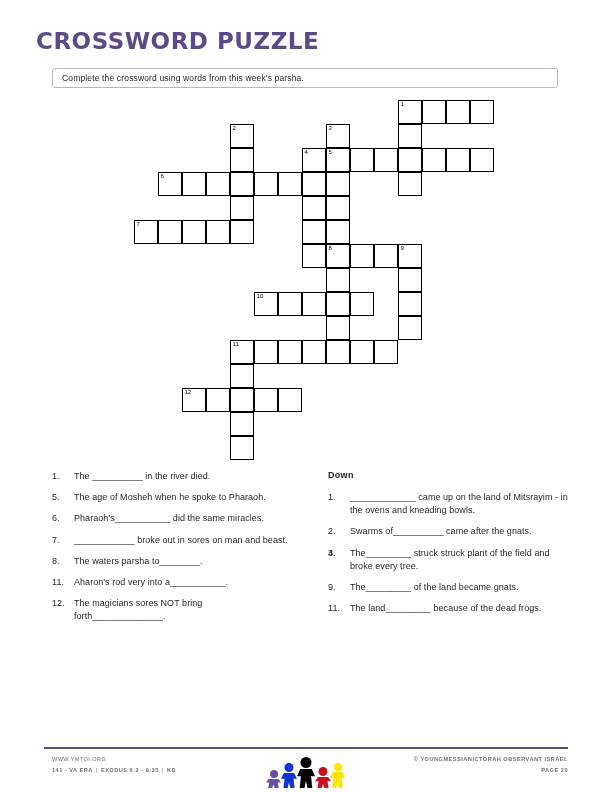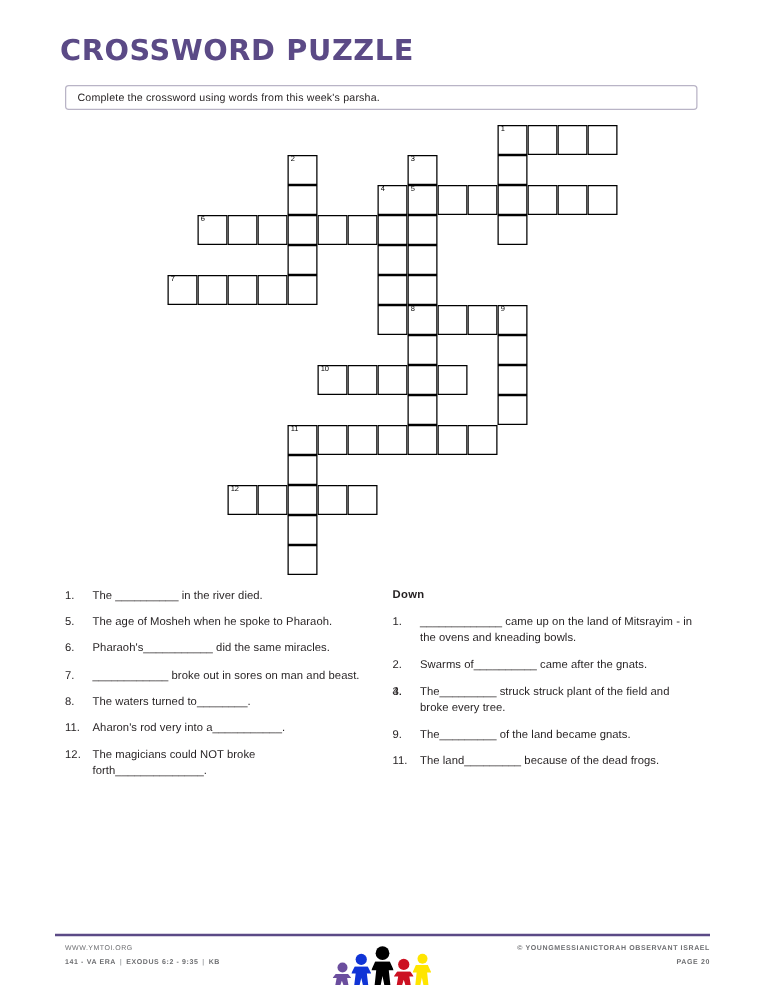--- a/index.html
+++ b/index.html
@@ -12,21 +12,21 @@
     height: 792px;
     position: relative;
     font-family: "Liberation Sans", sans-serif;
     color: #231f20;
     overflow: hidden;
   }
 
   
   #page-title {
     position: absolute;
-    left: 48px;
+    left: 36px;
     top: 28px;
     font-family: "DejaVu Sans", sans-serif;
     font-size: 23px;
     font-weight: bold;
     letter-spacing: 0.5px;
     color: #5b4a86;
     white-space: nowrap;
   }
 
   
@@ -76,21 +76,21 @@
     font-family: "Liberation Sans", sans-serif;
     color: #000000;
   }
 
   
   .clue-col {
     position: absolute;
     top: 470px;
   }
   #across-col { left: 52px; width: 240px; }
-  #down-col   { left: 314px; width: 244px; }
+  #down-col   { left: 328px; width: 244px; }
 
   .clue-heading {
     font-size: 9px;
     font-weight: bold;
     color: #231f20;
     margin: 0 0 11px 0;
     letter-spacing: 0.3px;
   }
   .clue-list {
     list-style: none;
@@ -261,23 +261,23 @@
     <div class="cw-cell" style="left: 230px; top: 412px;"></div>
     <div class="cw-cell" style="left: 230px; top: 436px;"></div>
   </div>
 
 <div class="clue-col" id="across-col">
   <ul class="clue-list" id="across-list">
       <li class="clue-item"><span class="clue-num">1.</span><span>The __________ in the river died.</span></li>
       <li class="clue-item"><span class="clue-num">5.</span><span>The age of Mosheh when he spoke to Pharaoh.</span></li>
       <li class="clue-item"><span class="clue-num">6.</span><span>Pharaoh's___________ did the same miracles.</span></li>
       <li class="clue-item"><span class="clue-num">7.</span><span>____________ broke out in sores on man and beast.</span></li>
-      <li class="clue-item"><span class="clue-num">8.</span><span>The waters turned to________.</span></li>
+      <li class="clue-item"><span class="clue-num">8.</span><span>The waters parsha to________.</span></li>
       <li class="clue-item"><span class="clue-num">11.</span><span>Aharon's rod very into a___________.</span></li>
-      <li class="clue-item"><span class="clue-num">12.</span><span>The magicians could NOT broke forth______________.</span></li>
+      <li class="clue-item"><span class="clue-num">12.</span><span>The magicians sores NOT bring forth______________.</span></li>
     </ul>
 </div>
 
 <div class="clue-col" id="down-col">
   <div class="clue-heading">Down</div>
   <ul class="clue-list" id="down-list">
       <li class="clue-item"><span class="clue-num">1.</span><span>_____________ came up on the land of Mitsrayim - in the ovens and kneading bowls.</span></li>
       <li class="clue-item"><span class="clue-num">2.</span><span>Swarms of__________ came after the gnats.</span></li>
       <li class="clue-item"><span class="clue-num">3.</span></li>
       <li class="clue-item"><span class="clue-num">4.</span><span>The_________ struck struck plant of the field and broke every tree.</span></li>

